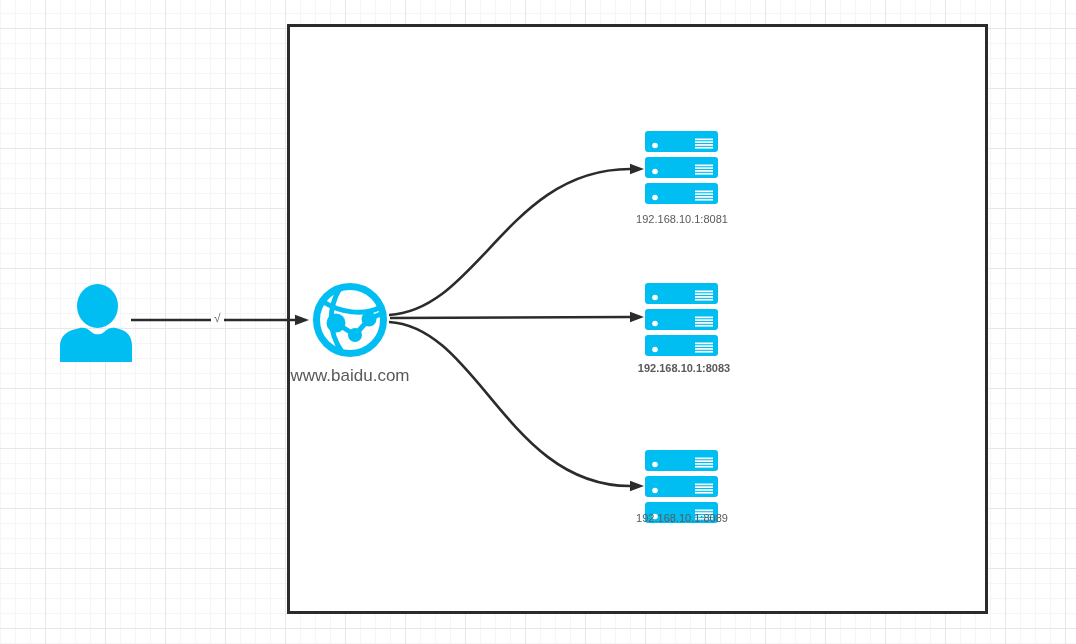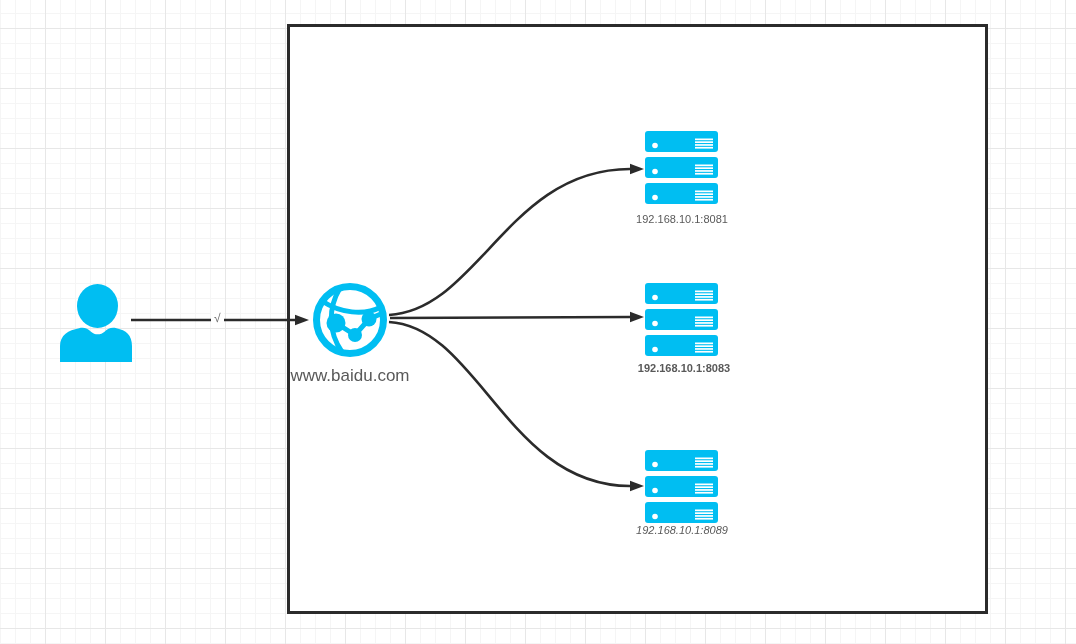--- a/index.html
+++ b/index.html
@@ -59,21 +59,21 @@
 
   .user-node    { left: 60px;  top: 283px; width: 72px; height: 79px; }
   .gateway-node { left: 312px; top: 282px; width: 76px; height: 76px; }
   .gateway-label { left: 282px; top: 366px; width: 136px; font-size: 17px; }
 
   .server-a { left: 645px; top: 131px; width: 73px; height: 73px; }
   .server-b { left: 645px; top: 283px; width: 73px; height: 73px; }
   .server-c { left: 645px; top: 450px; width: 73px; height: 73px; }
   .server-a-label { left: 602px; top: 213px; width: 160px; }
   .server-b-label { left: 604px; top: 362px; width: 160px; font-weight: bold; }
-  .server-c-label { left: 602px; top: 524px; width: 160px; font-style: italic; }
+  .server-c-label { left: 602px; top: 512px; width: 160px; }
 
   svg { display: block; }
 </style>
 </head>
 <body>
 
 <div class="canvas">
 
   <div class="container-box"></div>
 

